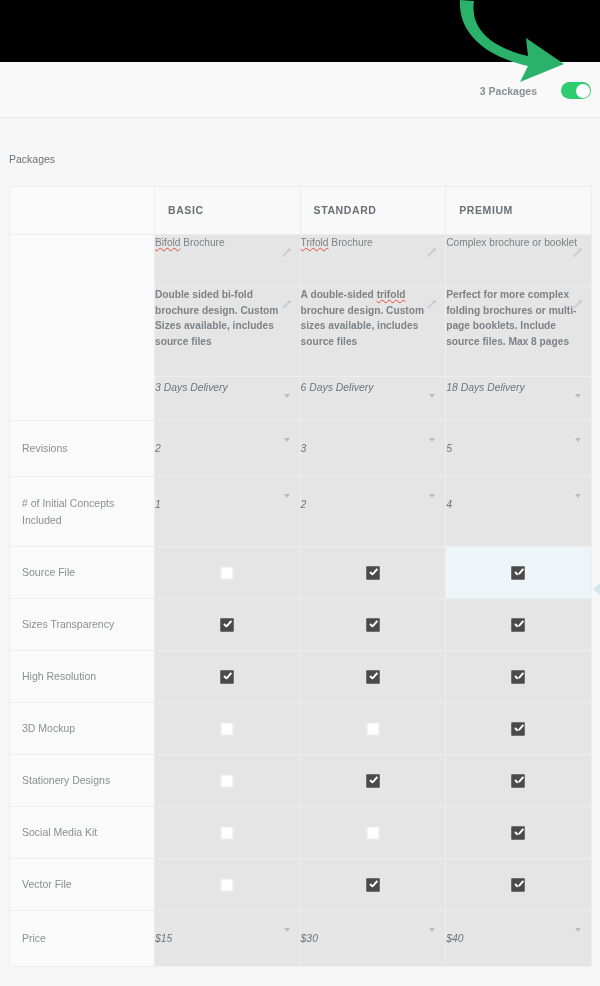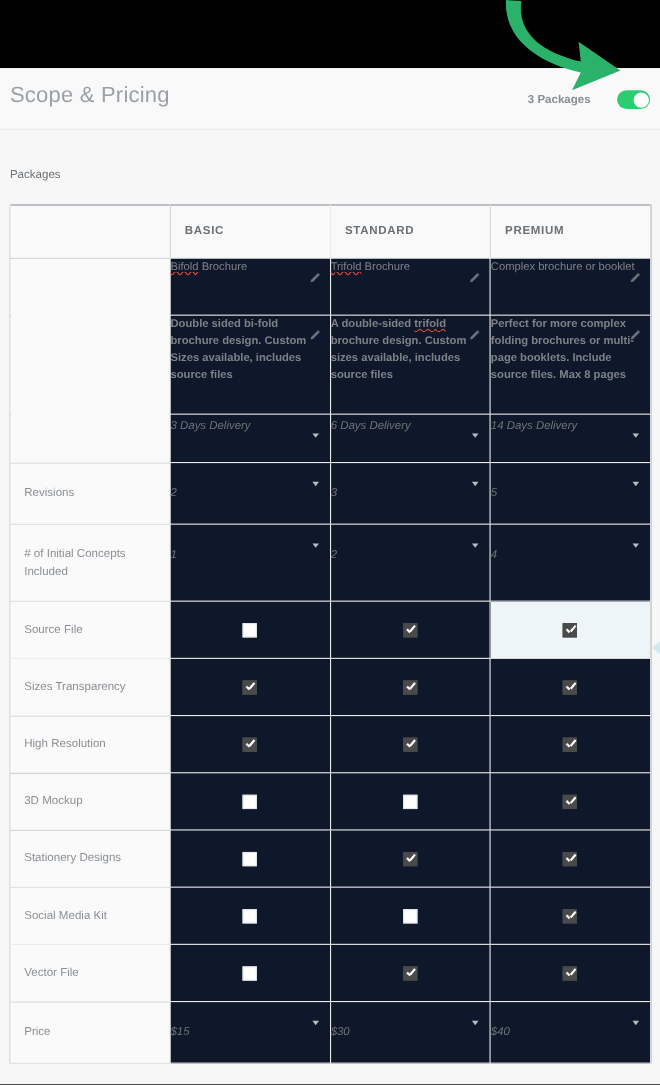--- a/index.html
+++ b/index.html
@@ -50,21 +50,21 @@
     position:absolute; left:9px; top:91px;
     font-size:10.5px; font-weight:normal; color:#6b7075;
   }
 
   
   .tbl {
     position:absolute; left:9px; top:124px;
     width:582px;
     border-collapse:collapse;
     table-layout:fixed;
-    background:#0f172a;
+    background:#e5e5e5;
   }
   .tbl td, .tbl th {
     border:1px solid #eceded;
     vertical-align:top;
     padding:0;
   }
   col.c-label { width:145px; }
   col.c-pkg { width:145.6px; }
 
   td.labelcell {
@@ -152,21 +152,20 @@
 </head>
 <body>
 
 <div id="screen">
 
   <div class="topbar"></div>
 
   <div class="page">
 
     <div class="header">
-      <div class="header-title">Scope &amp; Pricing</div>
       <div class="header-right">
         <span class="pkg-count">3 Packages</span>
         <span class="toggle">
           <span class="knob"></span>
         </span>
       </div>
     </div>
 
     <div class="sec-label">Packages</div>
 
@@ -238,21 +237,21 @@
         <tr>
           <td class="selcell">
             <span class="sel-txt">3 Days Delivery</span>
             <span class="caret"></span>
           </td>
           <td class="selcell">
             <span class="sel-txt">6 Days Delivery</span>
             <span class="caret"></span>
           </td>
           <td class="selcell">
-            <span class="sel-txt">14 Days Delivery</span>
+            <span class="sel-txt">18 Days Delivery</span>
             <span class="caret"></span>
           </td>
         </tr>
 
         <tr>
           <td class="labelcell">Revisions</td>
           <td class="selcell h56">
             <span class="sel-txt">2</span>
             <span class="caret"></span>
           </td>

